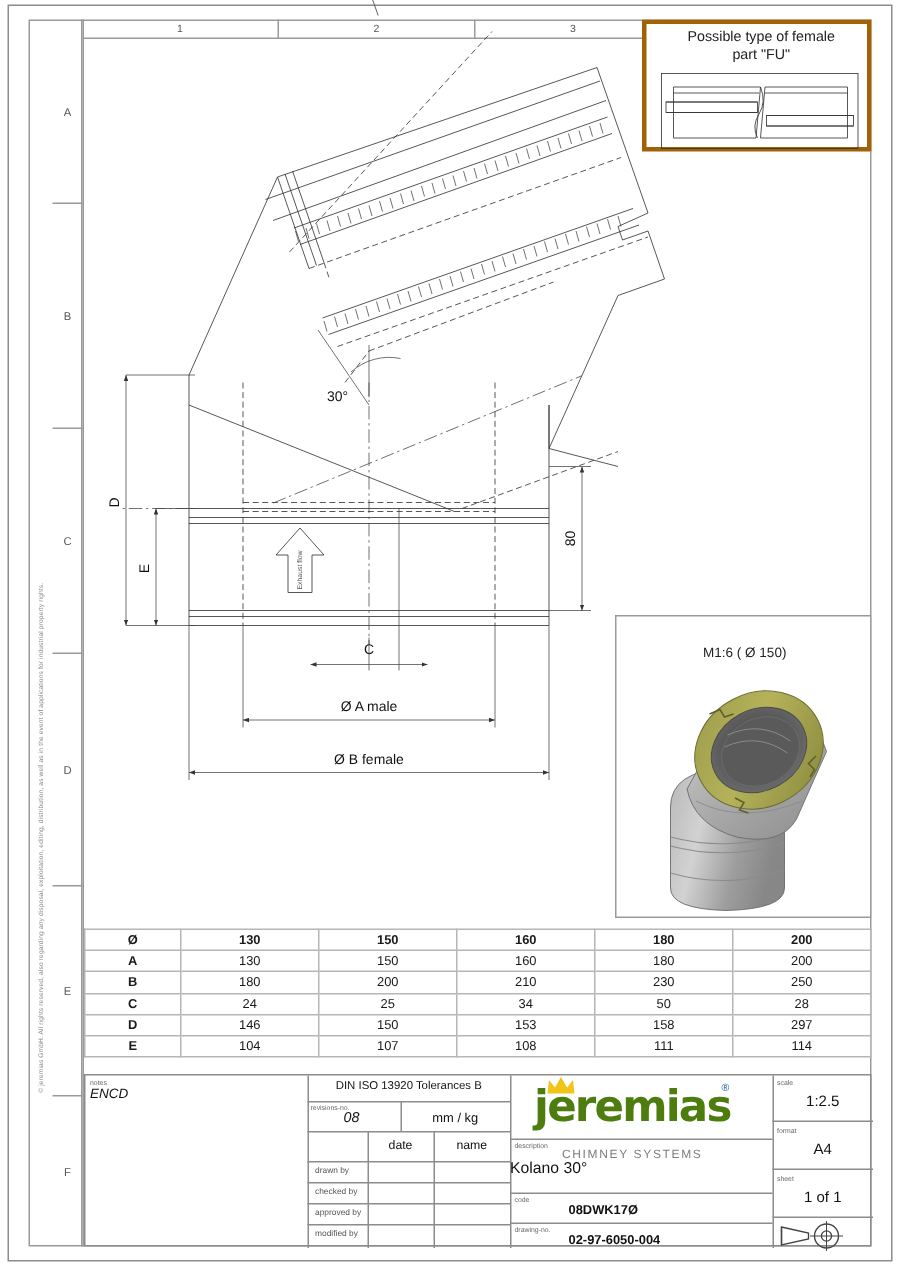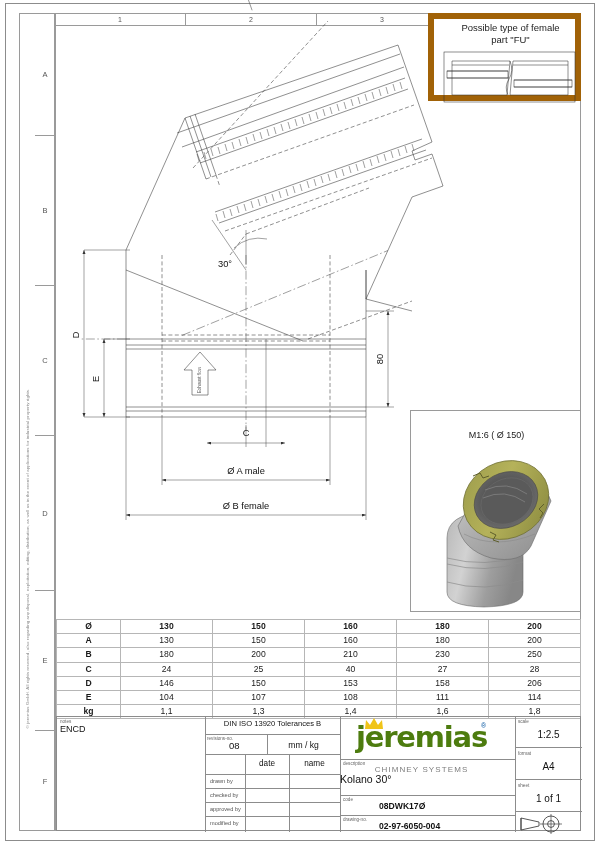--- a/index.html
+++ b/index.html
@@ -24,38 +24,38 @@
   .rowcell{position:absolute;left:0;width:20px;border-bottom:1px solid #9a9a9a;box-sizing:border-box;
            font-size:7.5px;color:#555;display:flex;align-items:center;justify-content:center;}
   .rowcell.last{border-bottom:none;}
 
   
   .copyright{position:absolute;left:-168px;top:556px;width:390px;
              font-size:4.4px;color:#8a8a8a;letter-spacing:.1px;
              transform:rotate(-90deg);transform-origin:center center;white-space:nowrap;text-align:center;}
 
   
-  .fubox{position:absolute;left:428px;top:13px;width:153px;height:88px;border:6px solid #a16207;box-sizing:border-box;background:#fff;}
+  .fubox{position:absolute;left:428px;top:13px;width:153px;height:88px;border:3px solid #a16207;box-sizing:border-box;background:#fff;}
   .futitle{position:absolute;left:0;top:3px;width:153px;text-align:center;font-size:9.5px;line-height:12px;color:#222;}
 
   
   .renderbox{position:absolute;left:410px;top:410px;width:171px;height:202px;border:1px solid #9a9a9a;box-sizing:border-box;background:#fff;}
   .rendertitle{position:absolute;left:0;top:19px;width:171px;text-align:center;font-size:9px;color:#222;}
 
   
   .dimtable{position:absolute;left:56px;top:619px;width:525px;border-collapse:collapse;table-layout:fixed;}
   .dimtable td{border:1px solid #b6b6b6;height:13.2px;font-size:8.6px;text-align:center;color:#1a1a1a;padding:0;line-height:13px;}
   .dimtable td.hdr{font-weight:bold;}
   .dimtable td.lbl{font-weight:bold;}
 
   
   .tb{position:absolute;left:56px;top:716px;width:525px;height:115px;border:1px solid #8c8c8c;box-sizing:border-box;}
   .tbline{position:absolute;background:#8c8c8c;}
   .tblab{position:absolute;font-size:4.6px;color:#666;line-height:5px;}
-  .tbval{position:absolute;font-size:9px;color:#111;}
+  .tbval{position:absolute;font-size:9px;color:#111;font-style:italic;}
   .tbsmall{position:absolute;font-size:5.6px;color:#333;}
 
   .logo{position:absolute;left:340px;top:718px;width:170px;height:40px;}
   .logo-text{position:absolute;left:0;top:2px;width:163px;text-align:center;
              font-size:29px;font-weight:bold;color:#4d7c0f;letter-spacing:-1.2px;
              font-family:"DejaVu Sans",sans-serif;}
   .logo-sub{position:absolute;left:0;top:31px;width:163px;text-align:center;font-size:8px;color:#7d7d7d;letter-spacing:1.1px;margin-top:16px;}
   .crown{position:absolute;left:24px;top:0px;}
   .reg{position:absolute;left:141px;top:4px;font-size:7px;color:#00539f;}
 
@@ -376,47 +376,39 @@
       <td>180</td>
       <td>200</td>
       <td>210</td>
       <td>230</td>
       <td>250</td>
     </tr>
     <tr>
       <td class="lbl">C</td>
       <td>24</td>
       <td>25</td>
-      <td>40</td>
-      <td>27</td>
+      <td>34</td>
+      <td>50</td>
       <td>28</td>
     </tr>
     <tr>
       <td class="lbl">D</td>
       <td>146</td>
       <td>150</td>
       <td>153</td>
       <td>158</td>
-      <td>206</td>
+      <td>297</td>
     </tr>
     <tr>
       <td class="lbl">E</td>
       <td>104</td>
       <td>107</td>
       <td>108</td>
       <td>111</td>
       <td>114</td>
-    </tr>
-    <tr>
-      <td class="lbl">kg</td>
-      <td>1,1</td>
-      <td>1,3</td>
-      <td>1,4</td>
-      <td>1,6</td>
-      <td>1,8</td>
     </tr>
   </tbody>
     </table>
 
   <div class="tb">
 
     <div class="tbline" style="left:148px;top:0;width:1px;height:115px;"></div>
     <div class="tbline" style="left:283px;top:0;width:1px;height:115px;"></div>
     <div class="tbline" style="left:458px;top:0;width:1px;height:115px;"></div>
 

